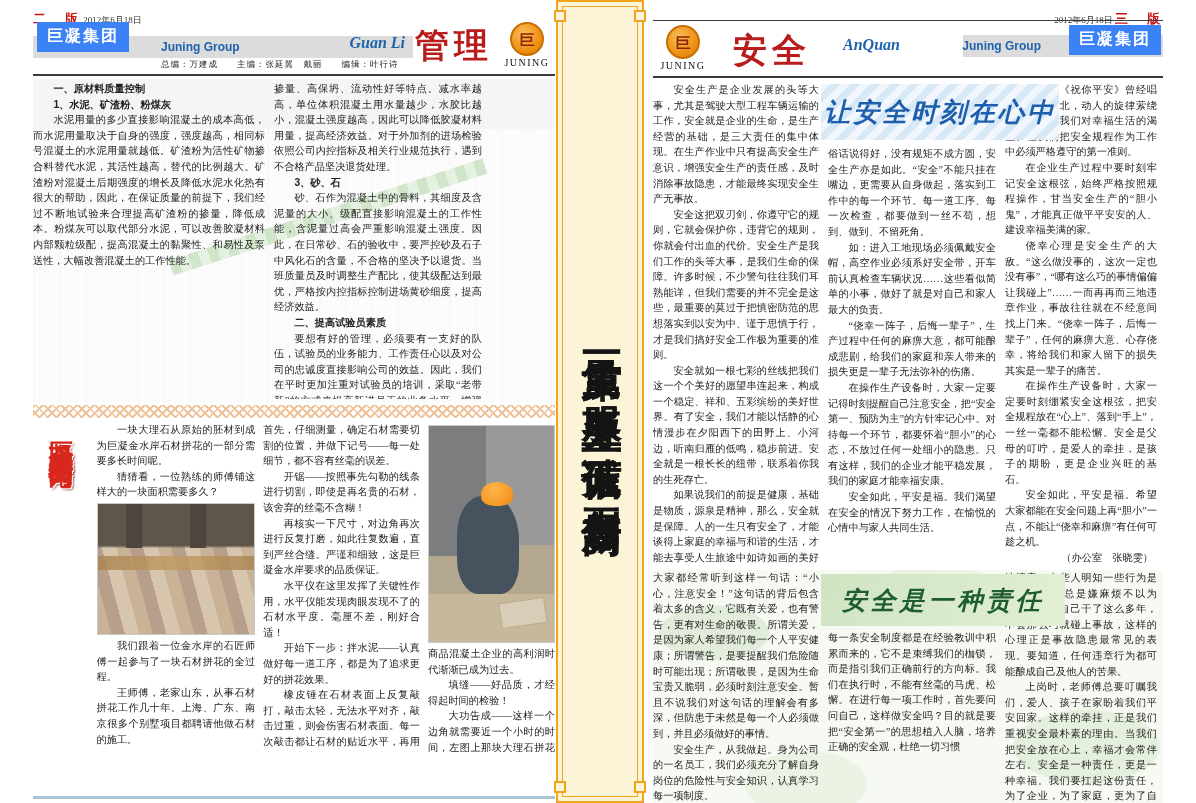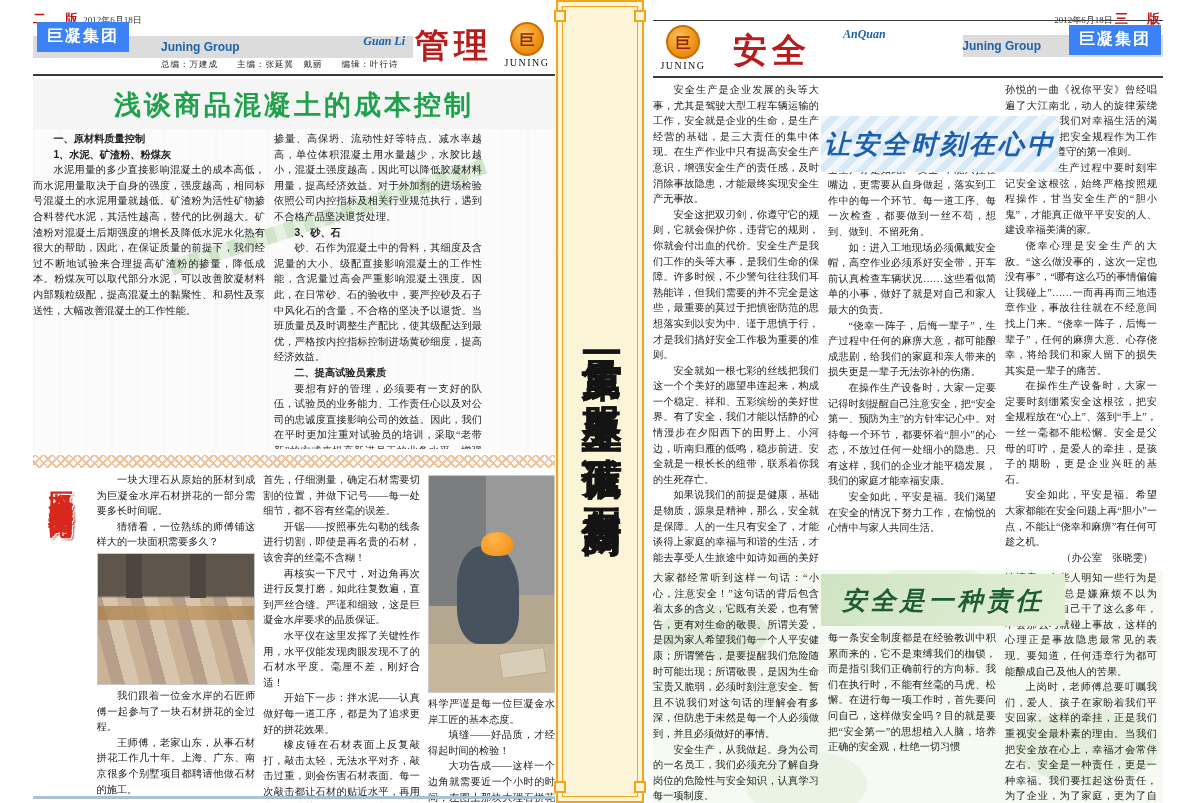--- a/index.html
+++ b/index.html
@@ -30,21 +30,21 @@
   
   .masthead { position:relative; height:56px; border-bottom:2px solid #3a3a3a; margin-top:4px; }
   .masthead.rt { border-top:1.5px solid #3a3a3a; height:58px; }
   .gray-band { position:absolute; background:#dcdcdc; height:22px; }
   .brand-box { position:absolute; background:#3b82f6; color:#fff; font-weight:bold;
     font-size:16px; padding:4px 10px 5px; letter-spacing:2px; }
   .brand-en { position:absolute; color:#1d62ab; font-weight:bold; font-size:12px;
     font-family:"Liberation Sans",sans-serif; }
   .editors { position:absolute; font-size:8.5px; color:#222; letter-spacing:1px; }
   .sec-pinyin { position:absolute; color:#1d62ab; font-style:italic; font-weight:bold;
-    font-size:12px; font-family:"Liberation Serif",serif; }
+    font-size:16px; font-family:"Liberation Serif",serif; }
   .sec-cn { position:absolute; color:#b91c1c; font-weight:900; font-size:34px;
     letter-spacing:5px; font-family:"Liberation Sans",sans-serif; line-height:1; }
   .logo { position:absolute; width:52px; text-align:center; }
   .logo-circle { width:34px; height:34px; margin:0 auto; border-radius:50%;
     background:radial-gradient(circle at 38% 32%, #f8bf59, #ef9115 60%, #d97a06);
     border:2px solid #c96e05; color:#8c2500; font-weight:900; font-size:15px;
     line-height:32px; font-family:"Liberation Sans",sans-serif; }
   .logo-word { font-size:10px; letter-spacing:1.5px; margin-top:1px;
     font-family:"Liberation Serif",serif; color:#111; }
 
@@ -111,21 +111,21 @@
   .r-top { position:relative; margin-top:4px; height:482px; overflow:hidden; }
   .r-c1 { width:166px; height:482px; }
   .r-c2 { width:168px; height:482px; padding-top:64px; }
   .r-c3 { width:152px; height:482px; }
   .hl-blue { position:absolute; left:168px; top:2px; width:238px; height:56px;
     background:
       repeating-linear-gradient(135deg, rgba(255,255,255,.65) 0 7px, transparent 7px 14px),
       #d7e8f6;
     color:#1d5fae; font-weight:bold; font-style:italic; font-size:26px;
     letter-spacing:3px; display:flex; align-items:center; justify-content:center;
-    font-family:"Liberation Serif",serif;margin-top:32px; }
+    font-family:"Liberation Serif",serif; }
   .r-band { position:relative; margin-top:6px; height:252px; overflow:hidden; }
   .r-band-bg { position:absolute; inset:0; opacity:.4; background:
       radial-gradient(ellipse 90px 45px at 12% 25%, #b6d2a6 0 60%, transparent 62%),
       radial-gradient(ellipse 110px 50px at 55% 10%, #cfe3bd 0 60%, transparent 62%),
       radial-gradient(ellipse 120px 60px at 85% 70%, #bcd8ab 0 60%, transparent 62%),
       radial-gradient(ellipse 100px 55px at 30% 85%, #cfe3bd 0 60%, transparent 62%),
       #eaf3e2; }
   .rb-c1 { width:166px; height:252px; position:relative; }
   .rb-c2 { width:168px; height:252px; position:relative; padding-top:60px; }
   .rb-c3 { width:152px; height:252px; position:relative; }
@@ -161,21 +161,20 @@
     <div class="sec-cn" style="right:62px; top:8px;">管理</div>
     <div class="logo" style="right:2px; top:2px;">
       <div class="logo-circle">巨</div>
       <div class="logo-word">JUNING</div>
     </div>
   </div>
 
   <div class="a1">
     <div class="a1-bg"></div>
     <div class="a1-crane"></div>
-    <div class="a1-title">浅谈商品混凝土的成本控制</div>
     <div class="cols a1-cols">
       <div class="col a1-c1">
           <p class="sub">一、原材料质量控制</p>
           <p class="sub">1、水泥、矿渣粉、粉煤灰</p>
           <p>水泥用量的多少直接影响混凝土的成本高低，而水泥用量取决于自身的强度，强度越高，相同标号混凝土的水泥用量就越低。矿渣粉为活性矿物掺合料替代水泥，其活性越高，替代的比例越大。矿渣粉对混凝土后期强度的增长及降低水泥水化热有很大的帮助，因此，在保证质量的前提下，我们经过不断地试验来合理提高矿渣粉的掺量，降低成本。粉煤灰可以取代部分水泥，可以改善胶凝材料内部颗粒级配，提高混凝土的黏聚性、和易性及泵送性，大幅改善混凝土的工作性能。</p>
         </div>
       <div class="col a1-c2">
           <p class="noindent">掺量、高保坍、流动性好等特点。减水率越高，单位体积混凝土用水量越少，水胶比越小，混凝土强度越高，因此可以降低胶凝材料用量，提高经济效益。对于外加剂的进场检验依照公司内控指标及相关行业规范执行，遇到不合格产品坚决退货处理。</p>
           <p class="sub">3、砂、石</p>
           <p>砂、石作为混凝土中的骨料，其细度及含泥量的大小、级配直接影响混凝土的工作性能，含泥量过高会严重影响混凝土强度。因此，在日常砂、石的验收中，要严控砂及石子中风化石的含量，不合格的坚决予以退货。当班质量员及时调整生产配比，使其级配达到最优，严格按内控指标控制进场黄砂细度，提高经济效益。</p>
@@ -214,21 +213,21 @@
         <p>橡皮锤在石材表面上反复敲打，敲击太轻，无法水平对齐，敲击过重，则会伤害石材表面。每一次敲击都让石材的贴近水平，再用水平仪来校正一下，确保整个石材的绝对水平。</p>
       </div>
     <div class="col a2-cC">
       <div class="photo photo-worker">
         <div class="wk-shadow"></div>
         <div class="wk-body"></div>
         <div class="wk-helmet"></div>
         <div class="wk-stone"></div>
       </div>
       <div>
-          <p class="noindent">科学严谨是每一位巨凝金水岸工匠的基本态度。</p>
+          <p class="noindent">商品混凝土企业的高利润时代渐渐已成为过去。</p>
           <p>填缝——好品质，才经得起时间的检验！</p>
           <p>大功告成——这样一个边角就需要近一个小时的时间，左图上那块大理石拼花地面制作时间近七天。巨凝金水岸是这么说的，也是这么落实的！</p>
         </div>
 
     </div>
   </div>
   <div class="page-bottom-rule"></div>
 </div>
 
 <div class="page-right">
@@ -236,21 +235,21 @@
     <span>2012年6月18日</span>
     <span class="pgno">三　版</span>
   </div>
 
   <div class="masthead rt">
     <div class="logo" style="left:4px; top:4px;">
       <div class="logo-circle">巨</div>
       <div class="logo-word">JUNING</div>
     </div>
     <div class="sec-cn" style="left:80px; top:12px;">安全</div>
-    <div class="sec-pinyin" style="left:190px; top:6px;">AnQuan</div>
+    <div class="sec-pinyin" style="left:190px; top:15px;">AnQuan</div>
     <div class="gray-band" style="right:0; top:14px; width:200px;"></div>
     <div class="brand-en" style="right:122px; top:18px;">Juning Group</div>
     <div class="brand-box" style="right:2px; top:4px;">巨凝集团</div>
   </div>
 
   <div class="cols r-top">
     <div class="hl-blue">让安全时刻在心中</div>
     <div class="col r-c1">
         <p>安全生产是企业发展的头等大事，尤其是驾驶大型工程车辆运输的工作，安全就是企业的生命，是生产经营的基础，是三大责任的集中体现。在生产作业中只有提高安全生产意识，增强安全生产的责任感，及时消除事故隐患，才能最终实现安全生产无事故。</p>
         <p>安全这把双刃剑，你遵守它的规则，它就会保护你，违背它的规则，你就会付出血的代价。安全生产是我们工作的头等大事，是我们生命的保障。许多时候，不少警句往往我们耳熟能详，但我们需要的并不完全是这些，最重要的莫过于把慎密防范的思想落实到以安为中、谨于思慎于行，才是我们搞好安全工作极为重要的准则。</p>

